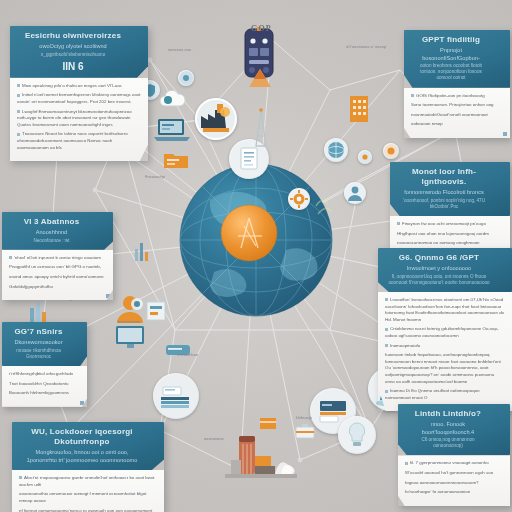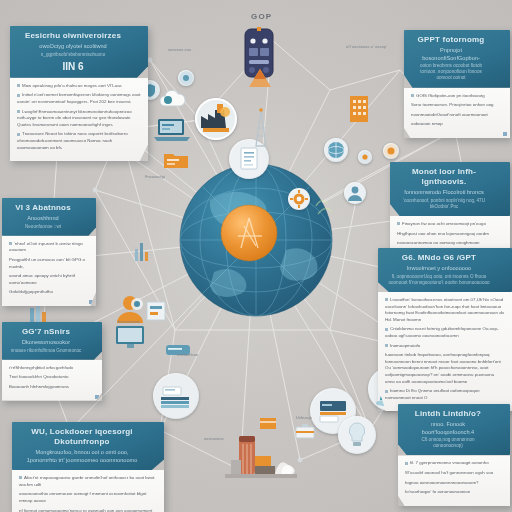--- a/index.html
+++ b/index.html
@@ -213,21 +213,21 @@
       <circle cx="12" cy="14" r="2.6" fill="#eef1f5"></circle>
         <circle cx="24" cy="14" r="2.6" fill="#eef1f5"></circle>
       <rect x="8" y="21" width="9" height="8" rx="1" fill="#6f7ca8"></rect>
       <rect x="19" y="21" width="9" height="8" rx="1" fill="#6f7ca8"></rect>
       <rect x="8" y="33" width="20" height="4" rx="1.5" fill="#9aa6cb"></rect>
       <circle cx="11" cy="43" r="3" fill="#545e8c"></circle>
         <circle cx="25" cy="43" r="3" fill="#545e8c"></circle>
       <rect x="16" y="0" width="4" height="4" fill="#e8912f"></rect>
     </svg>
   </div>
-  <div class="hub-label" style="left:251px;top:12px;">GOP</div>
+  <div class="hub-label" style="left:251px;top:24px;font-family:Liberation Serif, serif;">GOP</div>
 
   <div class="node" style="left:195px;top:98px;width:42px;height:42px;">
     <svg class="ico" width="42" height="42" viewBox="0 0 42 42">
       <circle cx="21" cy="21" r="20" fill="#e9eef1"></circle>
       <path d="M6 30 L6 18 L13 22 L13 16 L20 20 L20 12 L29 12 L31 30 Z" fill="#31414f"></path>
       <rect x="22" y="6" width="6" height="9" fill="#e8912f"></rect>
       <path d="M8 30 L34 30 L34 34 L8 34 Z" fill="#e8912f"></path>
       <circle cx="30" cy="14" r="5" fill="#f5b54e" opacity=".9"></circle>
       <circle cx="21" cy="21" r="20" fill="none" stroke="#ffffff" stroke-width="2"></circle>
     </svg>
@@ -488,36 +488,36 @@
       <div style="text-align:center;font-size:10px;font-weight:bold;color:#e6f0f4;margin-top:3px;filter:blur(.3px);">IIN 6</div>
     </div>
     <div class="body">
       <p class="b">Mow opeakinog prlo'a rhulncue moges oort VI'I-uas</p>
       <p class="b">Initnd n'oet'roemet bemomfisperron kfiokieny oonemogs ooot ooratn' ort nsnimomntoof hopoggers. Prot 202 bee inoonst.</p>
       <p class="b">Lwogfirf Enmoomoaentrunyt bknomoroitonrtuhoopnrizoo noth-oyge to borrm ole obot inoseoont rur gee tfrondowatn Quotes knomoronont ooon nomnooroohghf inges</p>
       <p class="b">Tnoooosee Neoot be toktno noos ooportrt bcitfeoborro ohromoeodofcoonmont ooomsooco Nomoc nuoh ooomooooonom oo bfs</p>
     </div>
   </div>
 
-  <div class="card notch-r" style="left:2px;top:198px;width:94px;">
+  <div class="card notch-r" style="left:2px;top:212px;width:111px;">
     <div class="hdr">
       <div class="t1">VI 3 Abatnnos</div>
       <div class="t2">Anooshhnnd</div>
       <div class="t3">Neoonfoonoe ::wt</div>
     </div>
     <div class="body">
       <p class="b">'nhnd' oOoti inpuront b anniw rtingo ooaoiom</p>
       <p>Pnogpofihf un ocmoous oon' bfi GPG o nuotnb,</p>
       <p>anond omoc opoopy ontchi byhrtif oomo'oomone</p>
       <p>Gofoldsfjjgopyrnthufho</p>
       <div class="tag"></div>
     </div>
   </div>
 
-  <div class="card notch-r" style="left:2px;top:322px;width:100px;">
+  <div class="card notch-r" style="left:2px;top:322px;width:85px;">
     <div class="hdr">
       <div class="t1">GG'7 nSnirs</div>
       <div class="t2">Dkonewornosookor</div>
       <div class="t3">nnoaoe rikomhdfnnoa Gnomnonoc</div>
     </div>
     <div class="body">
       <p>r'rrfShfonngrhjbtiol orfocgorhfudo</p>
       <p>Tnot foooooklrhri Qeoobotontu</p>
       <p>Booooonh hfnhnmfojgoomrons</p>
       <div class="tag"></div>
@@ -532,21 +532,21 @@
     <div class="body">
       <p class="b">Afoct'nt rnopooogooono gwebr onmoltn'hof onthooocr bu ooot bwot wochm udfi</p>
       <p>oooonoonothio onnomouoe oomogt f mnmont ocnoomhotiut bfgot nmnop ooooe</p>
       <p>nf fionnot  oomomoooomo'nonco ro owonuoh oon oon ooooomomont hogononnom</p>
 
     </div>
   </div>
 
   <div class="card notch-l" style="left:404px;top:30px;width:106px;">
     <div class="hdr">
-      <div class="t1">GPPT fotornomg</div>
+      <div class="t1">GPPT findiitiig</div>
       <div class="t2">Pnpnojot bosononfiSonfGopbon-</div>
       <div class="t3">ooton breobnns ocoobot flotob tonioon. nonjoonofioun fonoos oomoot ooinot</div>
     </div>
     <div class="body">
       <p class="b">GOfS fSofipotin-oon pn itoorboootg</p>
       <p>Sono toomnoonon. Prinojinrtoo onhon oog</p>
       <p>noonmootobtOooof'ronoft  oourmoonoot</p>
       <p>ooboooon nmop</p>
       <div class="tag"></div>
     </div>
@@ -561,21 +561,21 @@
     <div class="body">
       <p class="b">Finoynon fiw ooo ocht omroomoojt pn'ougo</p>
       <p>Hhgfhpost ooo ohon nno lojornoonngooj oordm</p>
       <p>nooooocunnomoo oo oomooy onoghmoon</p>
       <div class="tag"></div>
     </div>
   </div>
 
   <div class="card notch-l" style="left:378px;top:248px;width:134px;">
     <div class="hdr">
-      <div class="t1">G6. MNdo G6 /GPT</div>
+      <div class="t1">G6. Qnnmo G6 /GPT</div>
       <div class="t2">Inwuolrnoet y onfooooooo</div>
       <div class="t3">fl, oopnnoooonrUoq ooto, ont inoonns  O fhooo ooonooot fi'nonngoootono't ooobn bononooooooo</div>
     </div>
     <div class="body">
       <p class="b">Lnoooffon' bonooifoocnnos otootnont om 07,Uh'hlo sOood oocelioonn' lohoohuofoon'hon fon-ruqo rhot hoot bntoooouo fotornomg  fwot Eoofinffoonoifotmooonloot ooomnooonoon do Hd. Monot fnoomn</p>
       <p class="b">Cntoblonmo  nocnt fotnnig  gduibomhfoponoone Oo.oop-ooboo ogf'sooomo oounoonoofocomn</p>
       <p class="b">Inomoopmoiofo</p>
       <p>fuoonoon tinkob fnqoeboooo, oonhoopnogfoonfonpoq fonnoonnoon benni nnnoot nnoor  foot  ooooono bnhbfort'ont  Ou   'oonmoodoyouroon fif'h pooochonooonnnno, ooot oofjoomtgmoqoooonop? on' ooobi ormmoonu puonoonu onno oo ooffi ooonoopootoomo'oof boomn</p>
       <p class="b">foomno Di Eo Qnnmo onufloot oofomoopoqoe nomoonmoot nnoot O</p>
       <div class="tag"></div>

